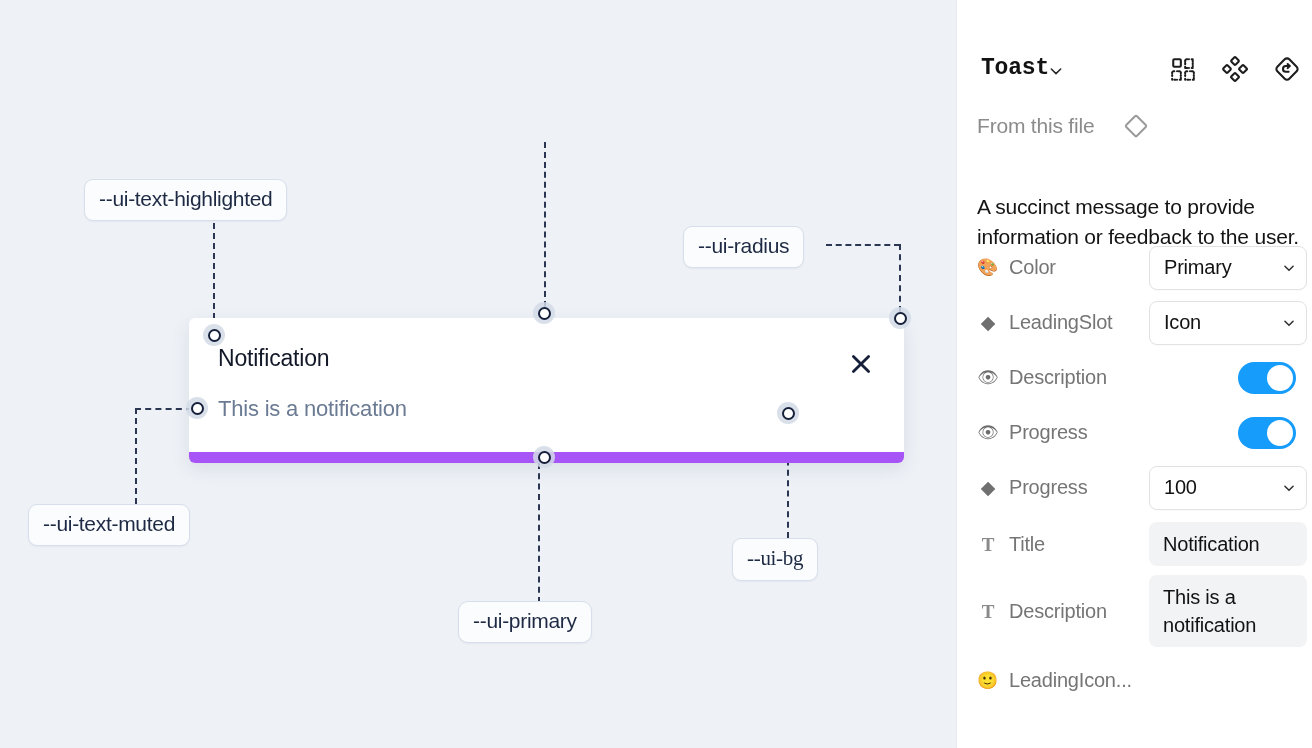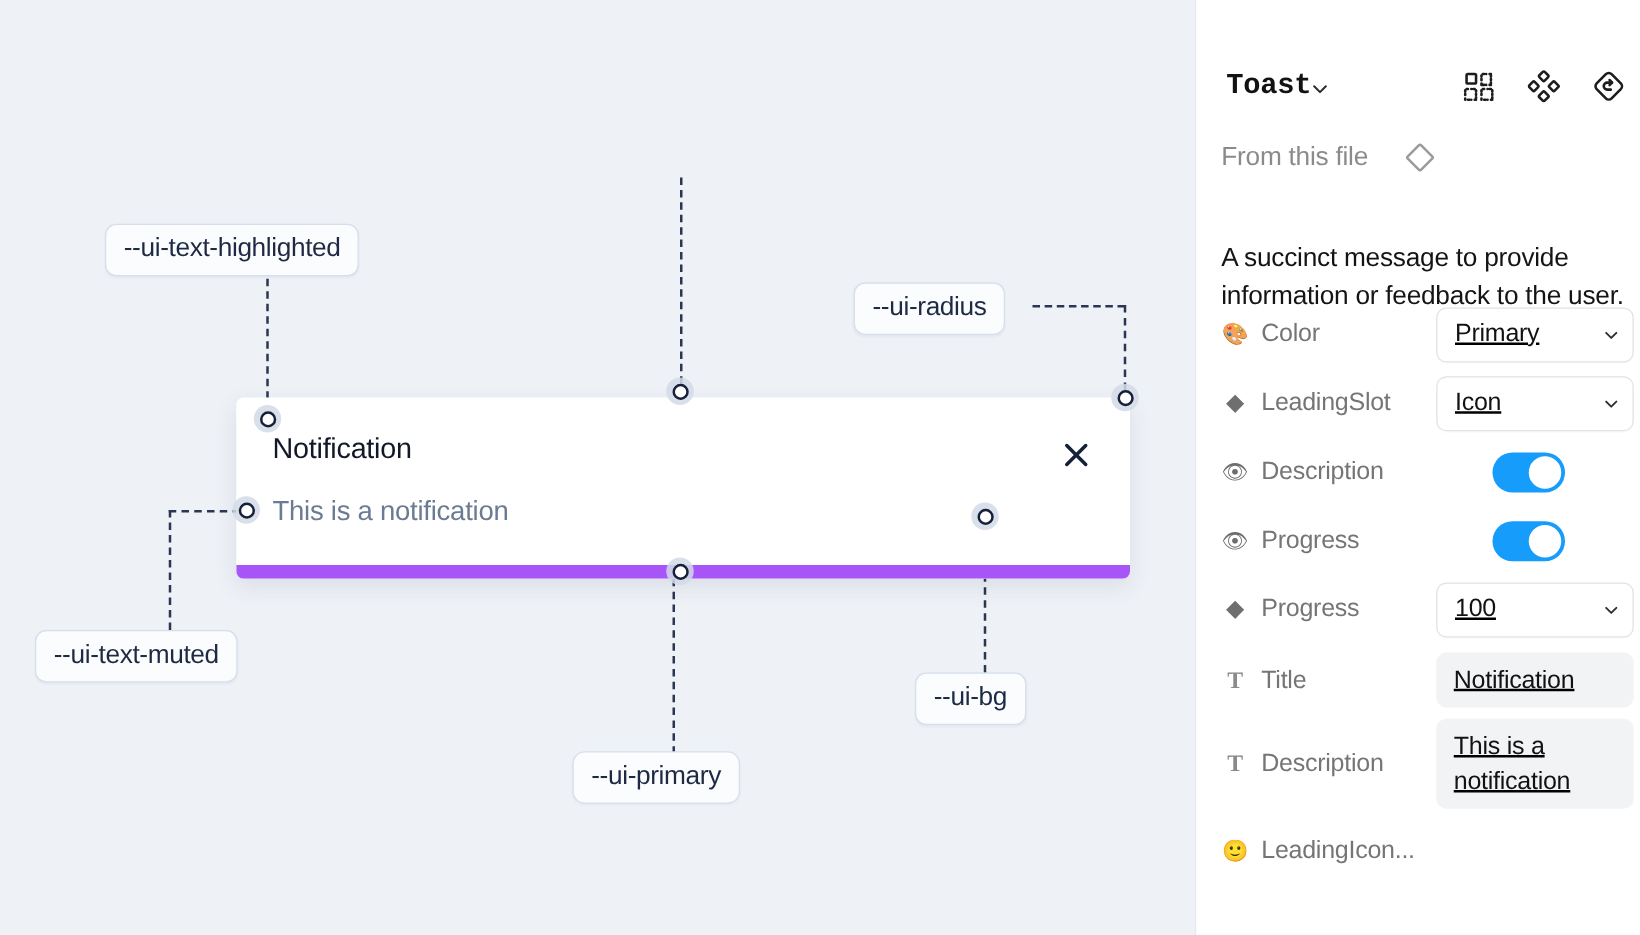--- a/index.html
+++ b/index.html
@@ -251,22 +251,21 @@
     font-size: 19px;
     color: #8a8a8a;
   }
   .prop-icon.diamond-solid {
     color: #6f6f6f;
     font-size: 19px;
   }
   .prop-control {
     flex: 1;
     display: flex;
-    justify-content: center;
-    text-decoration: underline;
+    justify-content: flex-end;
   }
 
   .select {
     position: relative;
     width: 158px;
     box-sizing: border-box;
     background: #ffffff;
     border: 1px solid #e2e2e2;
     border-radius: 8px;
     height: 44px;
@@ -372,21 +371,21 @@
     <div class="handle" style="left:544px; top:457px;"></div>
     <div class="handle" style="left:788px; top:413px;"></div>
 
 
     <div class="pill" style="left:84px; top:179px;">--ui-text-highlighted</div>
 
     <div class="pill" style="left:683px; top:226px;">--ui-radius</div>
 
     <div class="pill" style="left:28px; top:504px;">--ui-text-muted</div>
 
-    <div class="pill" style="left:732px; top:538px;">--ui-bg</div>
+    <div class="pill" style="left:732px; top:538px;font-family:Liberation Serif, serif;">--ui-bg</div>
 
     <div class="pill" style="left:458px; top:601px;border-radius:10px;">--ui-primary</div>
   </div>
 
   <div class="panel">
 
     <div class="panel-header">
       <div class="panel-title">Toast</div>
       <div class="header-icons">
         <span>

